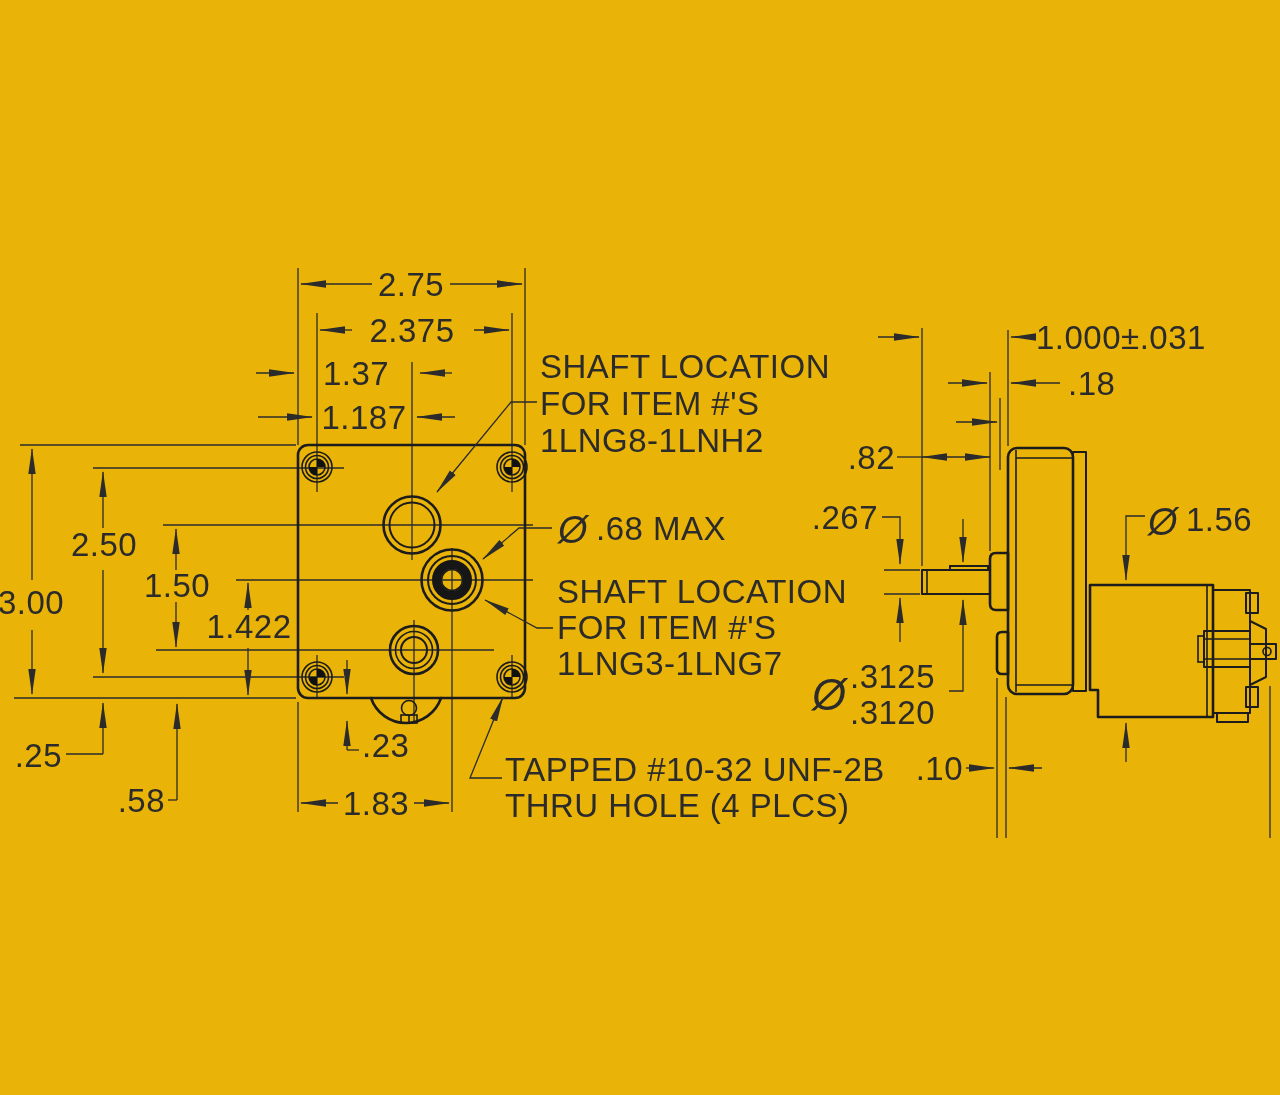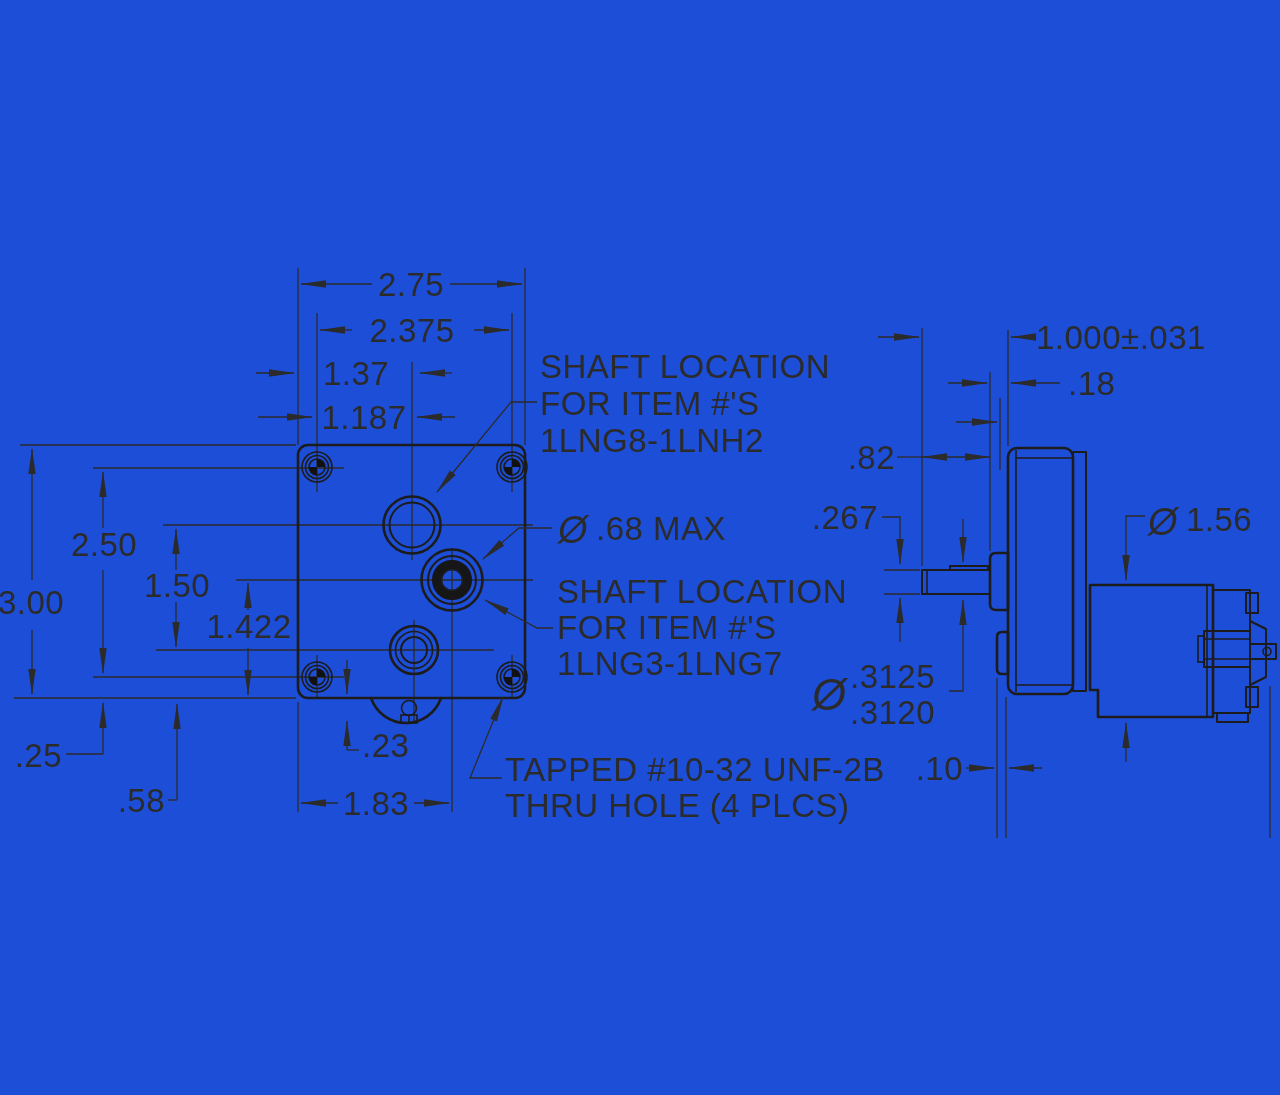--- a/index.html
+++ b/index.html
@@ -1,16 +1,16 @@
 <!DOCTYPE html>
 <html><head>
 <meta charset="utf-8">
 <style>
   html,body { margin:0; padding:0; background:#ffffff; }
-  .canvas { width:1280px; height:1095px; background:#1d4ed8; position:relative; margin:0 auto; }
+  .canvas { width:1280px; height:1095px; background:#eab308; position:relative; margin:0 auto; }
   svg { display:block; }
   .obj  { fill:none; stroke:#1c1c1c; stroke-width:2.6; stroke-linejoin:round; stroke-linecap:round; }
   .obj2 { fill:none; stroke:#1c1c1c; stroke-width:2.0; stroke-linejoin:round; stroke-linecap:round; }
   .thin { fill:none; stroke:#1c1c1c; stroke-width:1.6; }
   .dim  { fill:none; stroke:#2b2b2b; stroke-width:1.3; }
   .txt  { font-family:"Liberation Sans", sans-serif; font-size:33px; fill:#2b2b2b; letter-spacing:0.5px; }
   .dia  { font-family:"Liberation Sans", sans-serif; font-size:38px; font-style:italic; fill:#2b2b2b; }
   .diaBig { font-family:"Liberation Sans", sans-serif; font-size:44px; font-style:italic; fill:#2b2b2b; }
 </style>
 </head>

